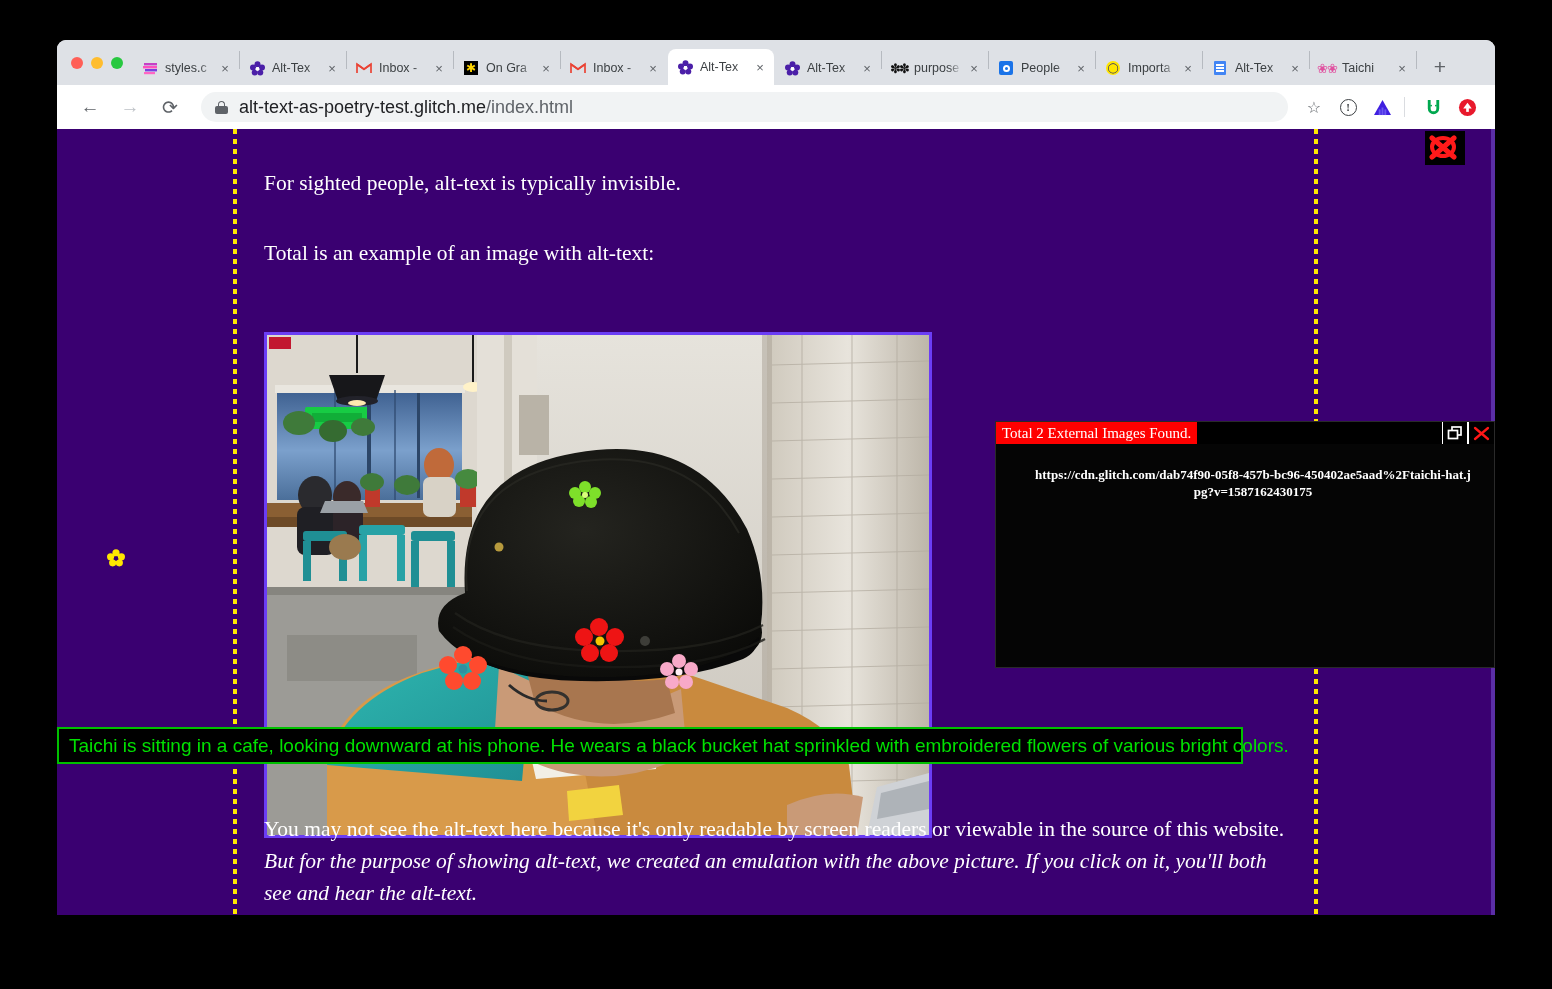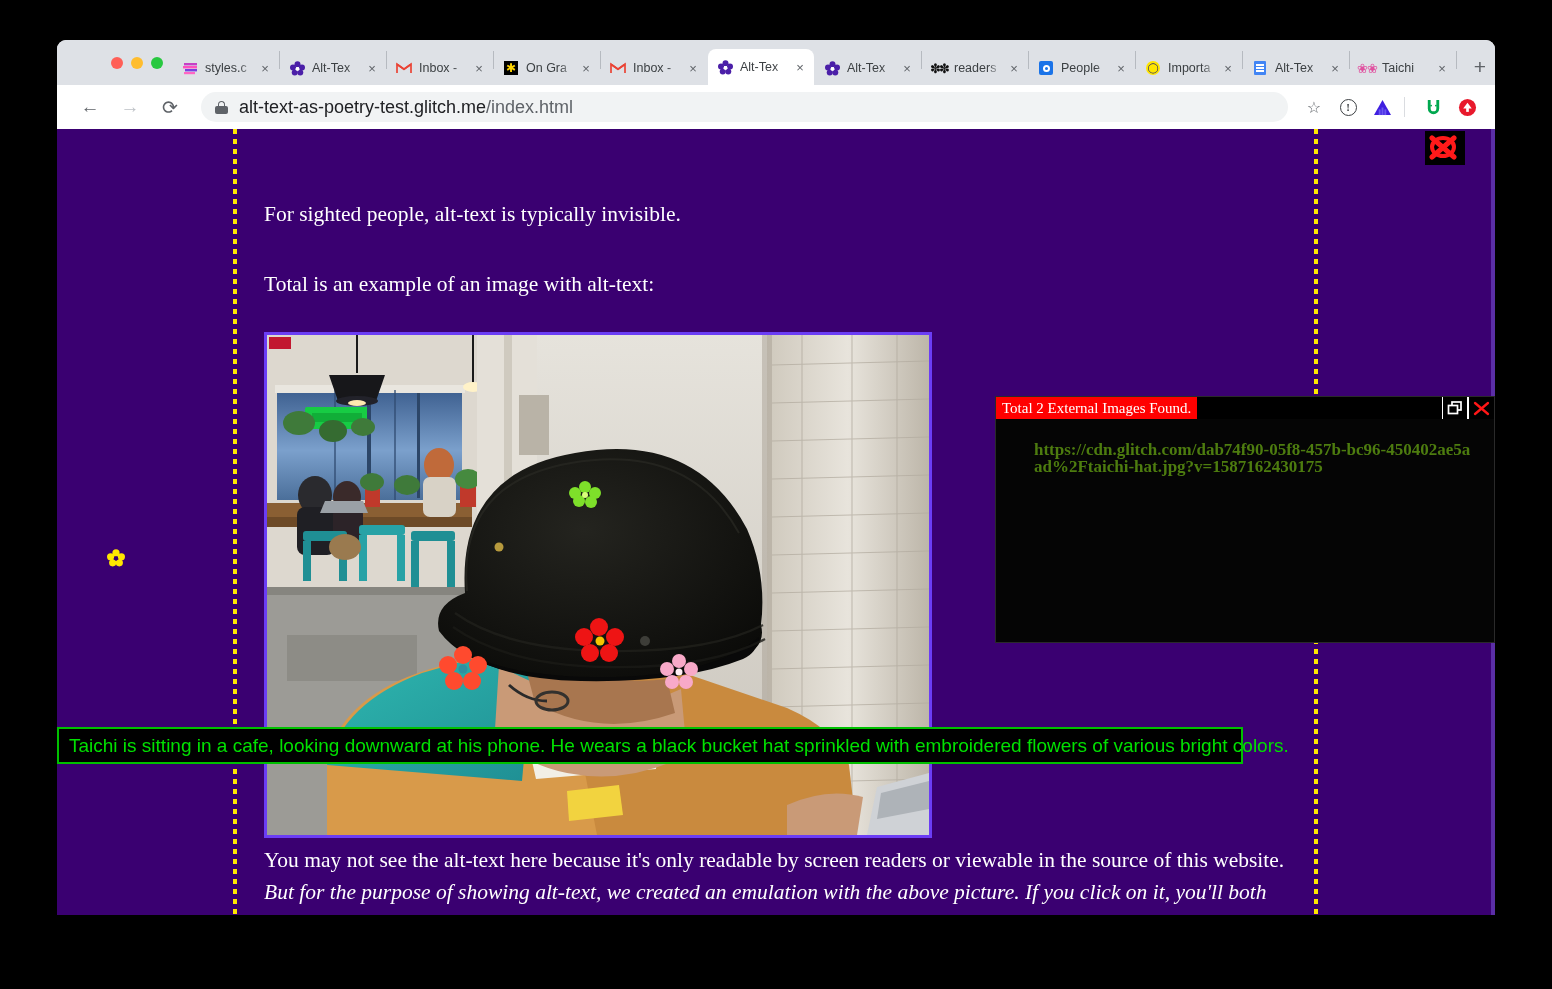--- a/index.html
+++ b/index.html
@@ -21,21 +21,20 @@
     overflow: hidden;
   }
 
   
   .tabstrip {
     position: relative;
     height: 45px;
     background: #dee1e6;
     display: flex;
     align-items: flex-end;
-    padding-left: 40px;
   }
   .traffic-lights {
     display: flex; align-items: center;
     gap: 8px;
     padding: 0 10px 0 14px;
     height: 45px;
   }
   .tl { width: 12px; height: 12px; border-radius: 50%; }
   .tl.red { background: #ff5f57; }
   .tl.yellow { background: #ffbd2e; }
@@ -196,21 +195,21 @@
     width: 1060px;
     color: #fff;
     font-family: "Liberation Serif", serif;
   }
   .para {
     font-size: 21.5px;
     line-height: 32px;
     color: #ffffff;
     margin: 0;
   }
-  .para.p1 { margin-top: 69px; }
+  .para.p1 { margin-top: 38px; }
   .para.p2 { margin-top: 38px; }
   .para.p3 { margin-top: 38px; width: 1022px; }
   .para em { font-style: italic; }
 
   
   .photo-wrap {
     position: absolute;
     left: 207px; top: 203px;
     width: 668px; height: 506px;
     border: 3px solid #6b3df5;
@@ -235,21 +234,21 @@
   .alt-caption span {
     color: #00e000;
     font-family: Liberation Sans, sans-serif;
     font-size: 19px;
     white-space: nowrap;
   }
 
   
   .ext-dialog {
     position: absolute;
-    left: 938px; top: 267px;
+    left: 938px; top: 292px;
     width: 500px; height: 247px;
     background: #050505;
     border: 1px solid #2a2a2a;
     z-index: 50;
   }
   .ext-dialog-title {
     height: 22px;
     display: flex;
     align-items: stretch;
   }
@@ -266,24 +265,25 @@
   .dlg-btn {
     width: 26px;
     background: #000;
     border-left: 1px solid #ffffff;
     display: flex; align-items: center; justify-content: center;
   }
   .dlg-btn.restore-btn { border-right: 1px solid #ffffff; }
   .ext-dialog-body {
     padding: 22px 22px 0 38px;
     font-family: "Liberation Serif", serif;
-    font-size: 17px;
+    font-size: 13px;
     line-height: 17px;
-    color: #4d7c0f;
+    color: #ffffff;
     font-weight: 700;
+    text-align: center;
   }
   .ext-url { margin-bottom: 13px; word-break: break-all; }
 
   
   .red-x-badge {
     position: absolute;
     left: 1368px; top: 2px;
     width: 40px; height: 34px;
     background: #000;
     z-index: 45;
@@ -411,21 +411,21 @@
                 <circle cx="10" cy="10.5" r="2.6" fill="#fff"></circle>
               </svg>
           </span>
           <span class="tab-title">Alt-Tex</span>
           <span class="tab-close">×</span>
         </div>
         <div class="tab-sep"></div>
 
         <div class="tab">
           <span class="favicon fav-animal">✽✽</span>
-          <span class="tab-title">readers</span>
+          <span class="tab-title">purpose</span>
           <span class="tab-close">×</span>
         </div>
         <div class="tab-sep"></div>
 
         <div class="tab">
           <span class="favicon">
             <span class="fav-people">
                 <i></i>
               </span>
           </span>

